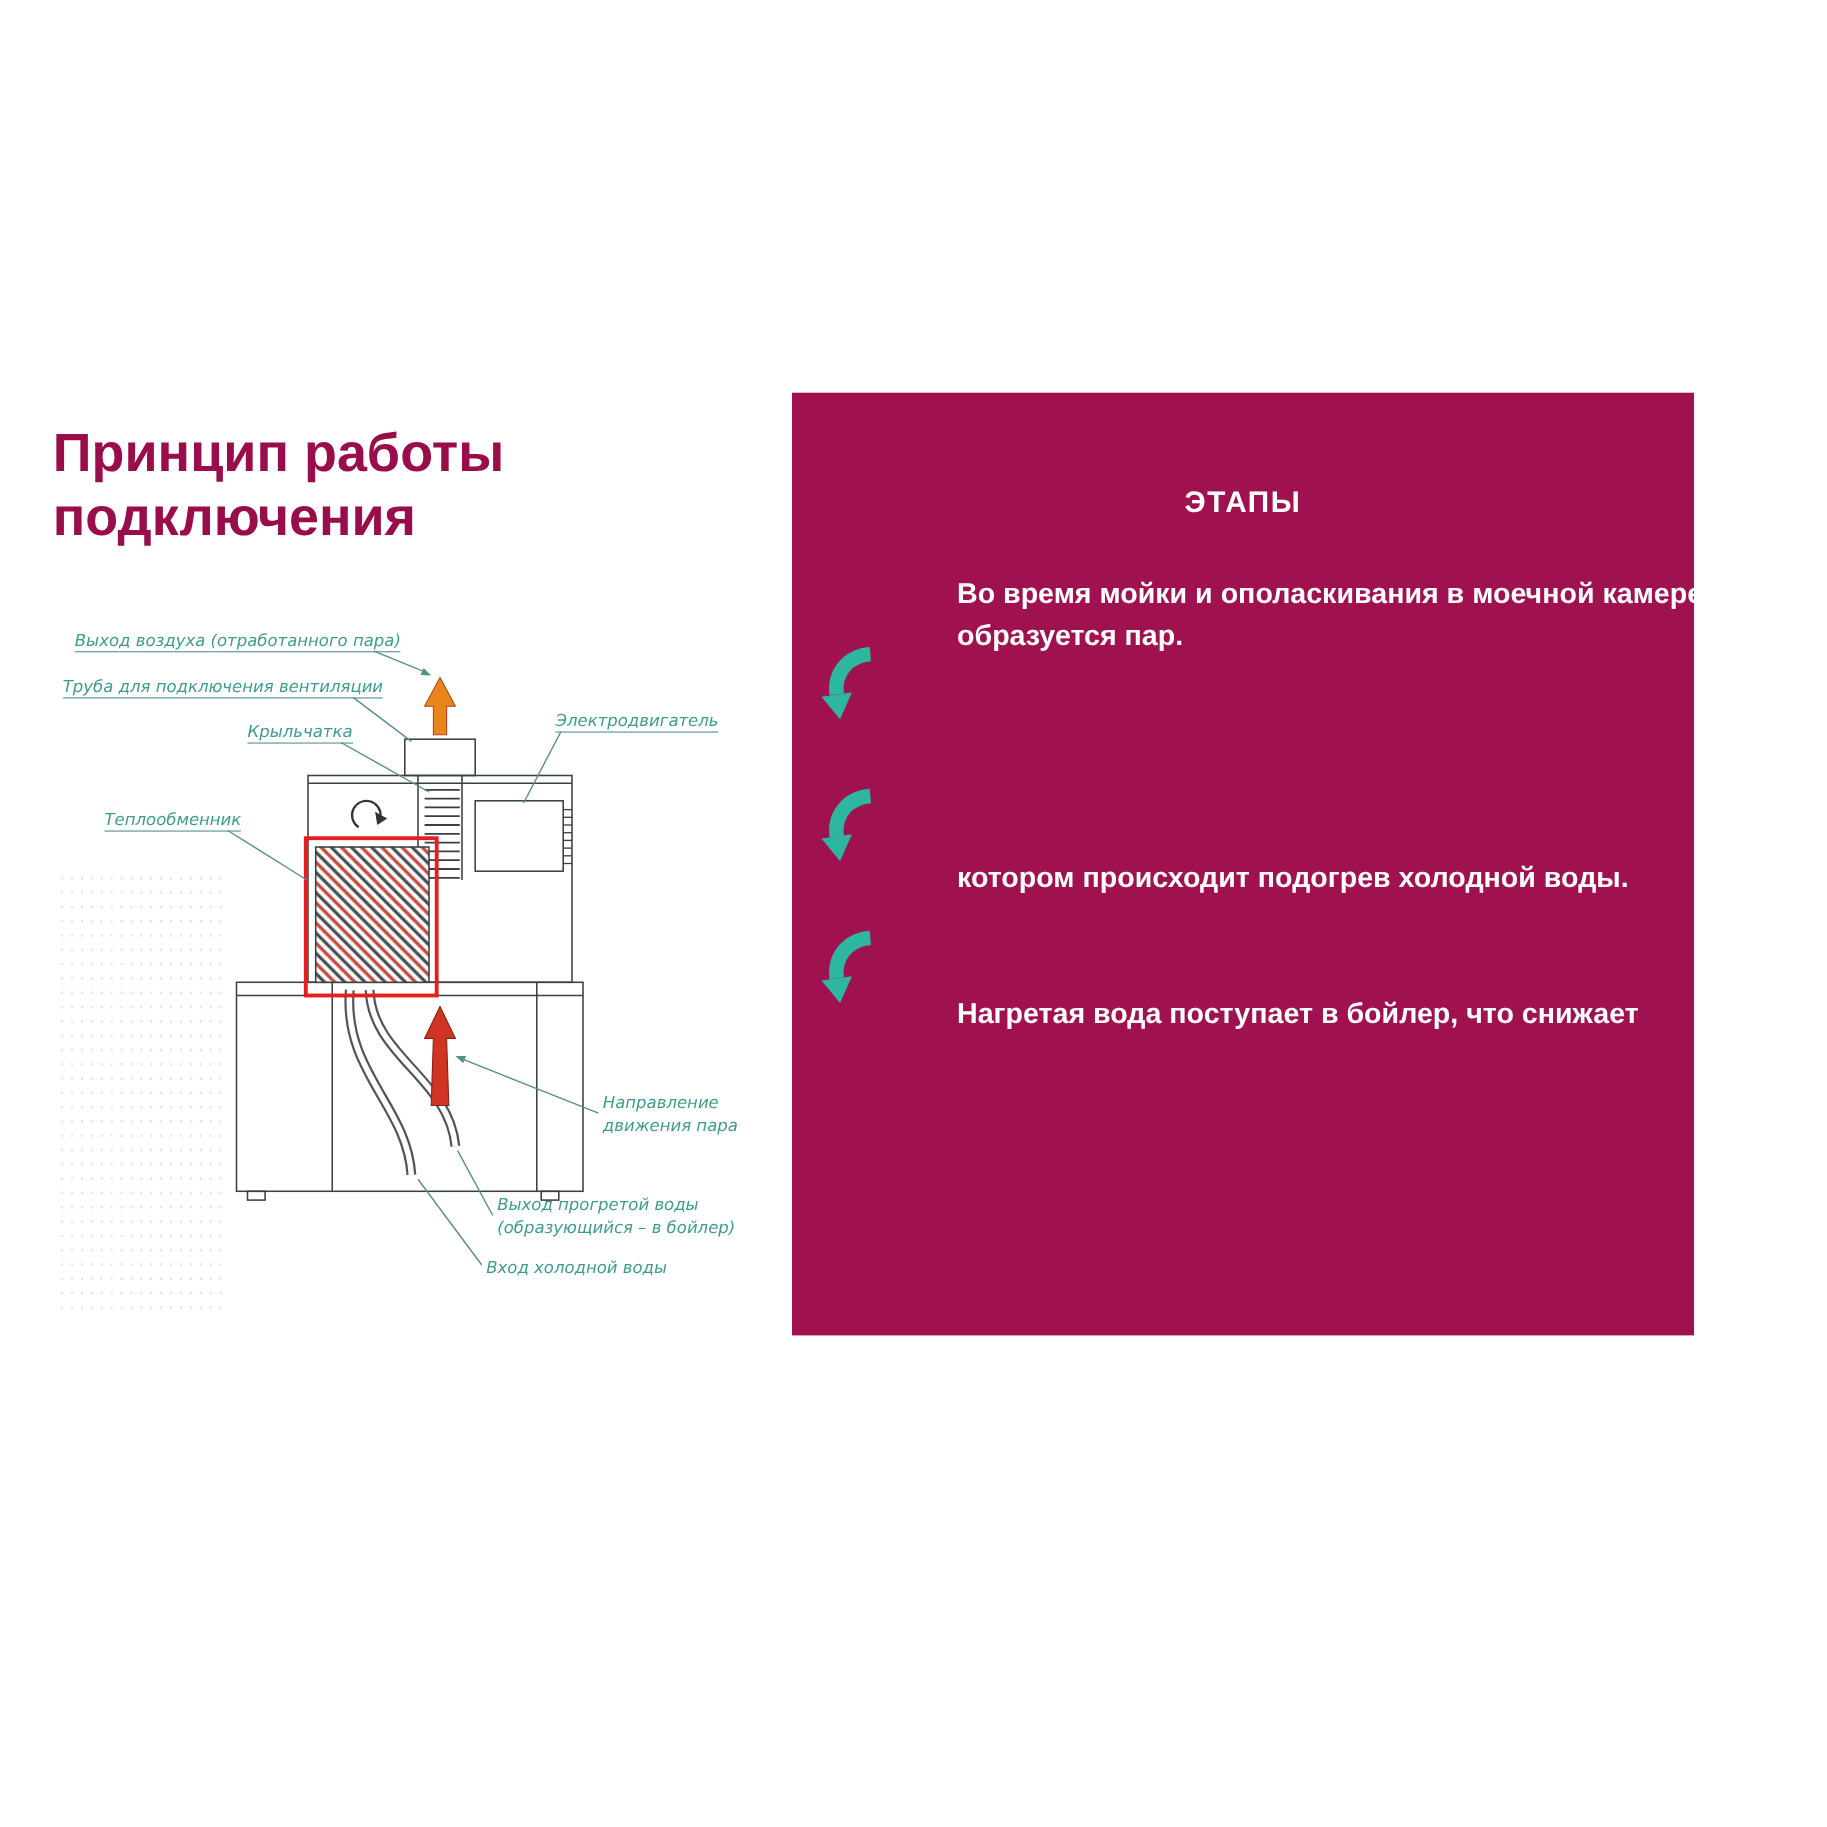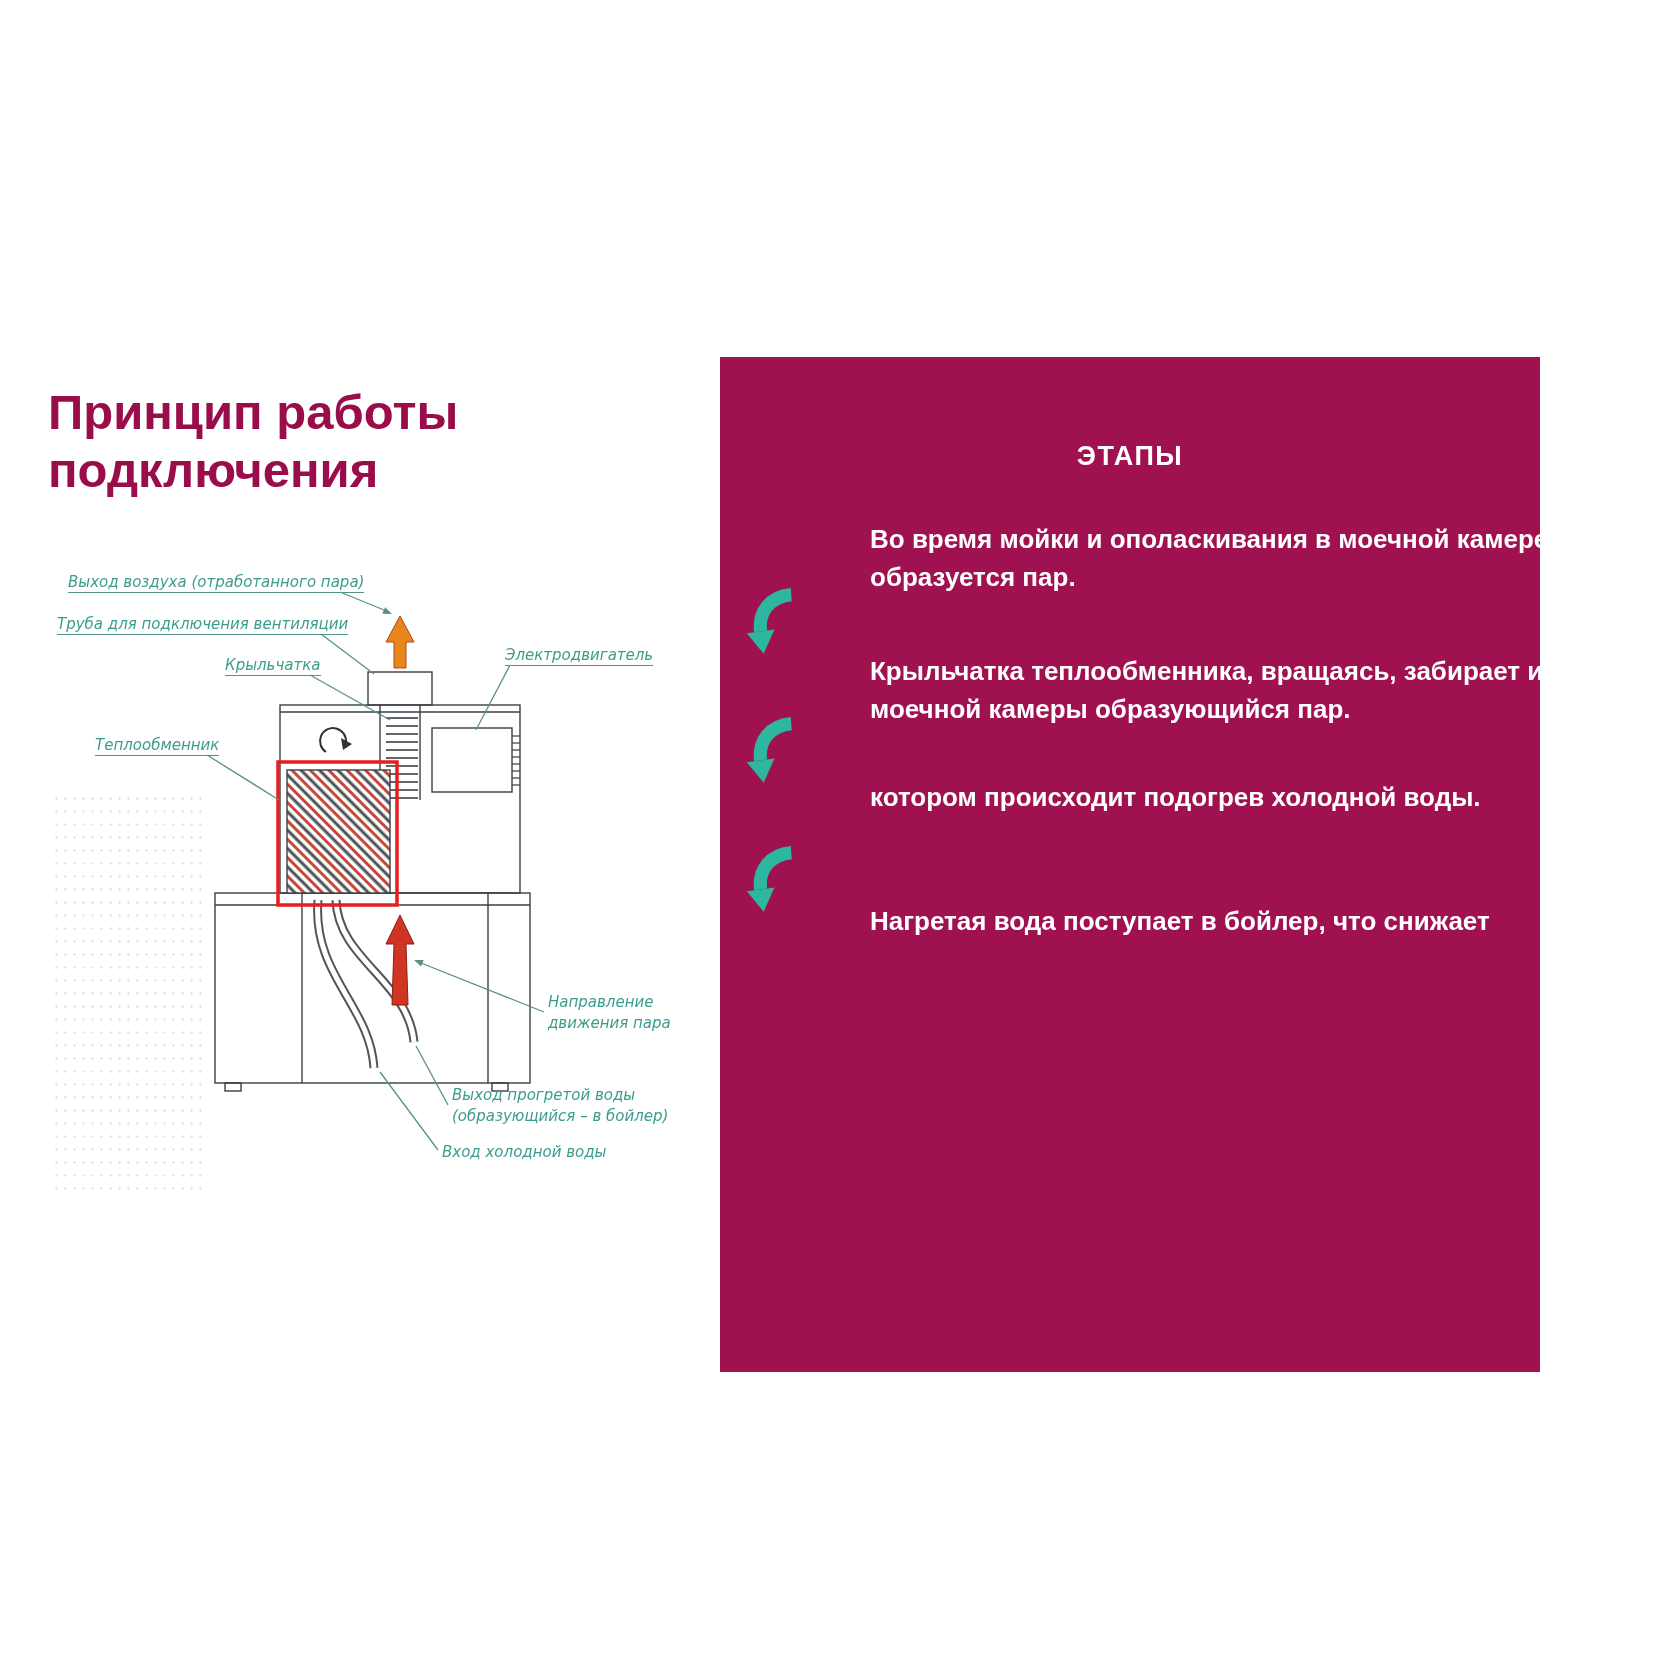--- a/index.html
+++ b/index.html
@@ -23,21 +23,21 @@
   .diagram{position:absolute;left:40px;top:560px;width:660px;height:620px;z-index:2;}
   .diagram svg{position:absolute;left:0;top:0;}
   .lbl{
     position:absolute;font-family:"DejaVu Sans",sans-serif;font-style:italic;
     font-size:15px;line-height:21px;color:#3c9d8d;white-space:nowrap;z-index:3;
   }
   .lbl .u{border-bottom:1px solid #579287;padding-bottom:1px;}
   .lbl .ln{display:block;}
   
   .panel{
-    position:absolute;left:720px;top:357px;width:820px;height:1015px;
+    position:absolute;left:720px;top:357px;width:820px;height:857px;
     background:#a0124f;color:#ffffff;z-index:4;
   }
   .panel-heading{
     position:absolute;top:84px;left:0;width:100%;text-align:center;
     font-size:27px;font-weight:bold;letter-spacing:1.5px;
   }
   .step{position:absolute;left:108px;font-size:26px;font-weight:bold;line-height:38px;}
   .sline{display:block;white-space:nowrap;margin-left:42px;}
   .step-arrow{position:absolute;left:24px;width:56px;height:78px;}
 </style>
@@ -170,24 +170,20 @@
     <div class="step" style="top:163px;">
       <span class="sline">Во время мойки и ополаскивания в моечной камере</span>
       <span class="sline">образуется пар.</span>
     </div>
 
     <svg class="step-arrow" style="top:231px;" viewBox="-4 0 64 86">
       <path d="M 50 6 C 26 8 12 26 15 48" stroke="#2eb7a0" stroke-width="15" fill="none"></path>
       <polygon points="-0.8,50.2 30.8,45.8 18.5,73.7" fill="#2eb7a0"></polygon>
     </svg>
 
-    <div class="step" style="top:295px;">
-      <span class="sline">Крыльчатка теплообменника, вращаясь, забирает из</span>
-      <span class="sline">моечной камеры образующийся пар.</span>
-    </div>
 
     <svg class="step-arrow" style="top:360px;" viewBox="-4 0 64 86">
       <path d="M 50 6 C 26 8 12 26 15 48" stroke="#2eb7a0" stroke-width="15" fill="none"></path>
       <polygon points="-0.8,50.2 30.8,45.8 18.5,73.7" fill="#2eb7a0"></polygon>
     </svg>
 
     <div class="step" style="top:421px;">
       <span class="sline">котором происходит подогрев холодной воды.</span>
     </div>
 

